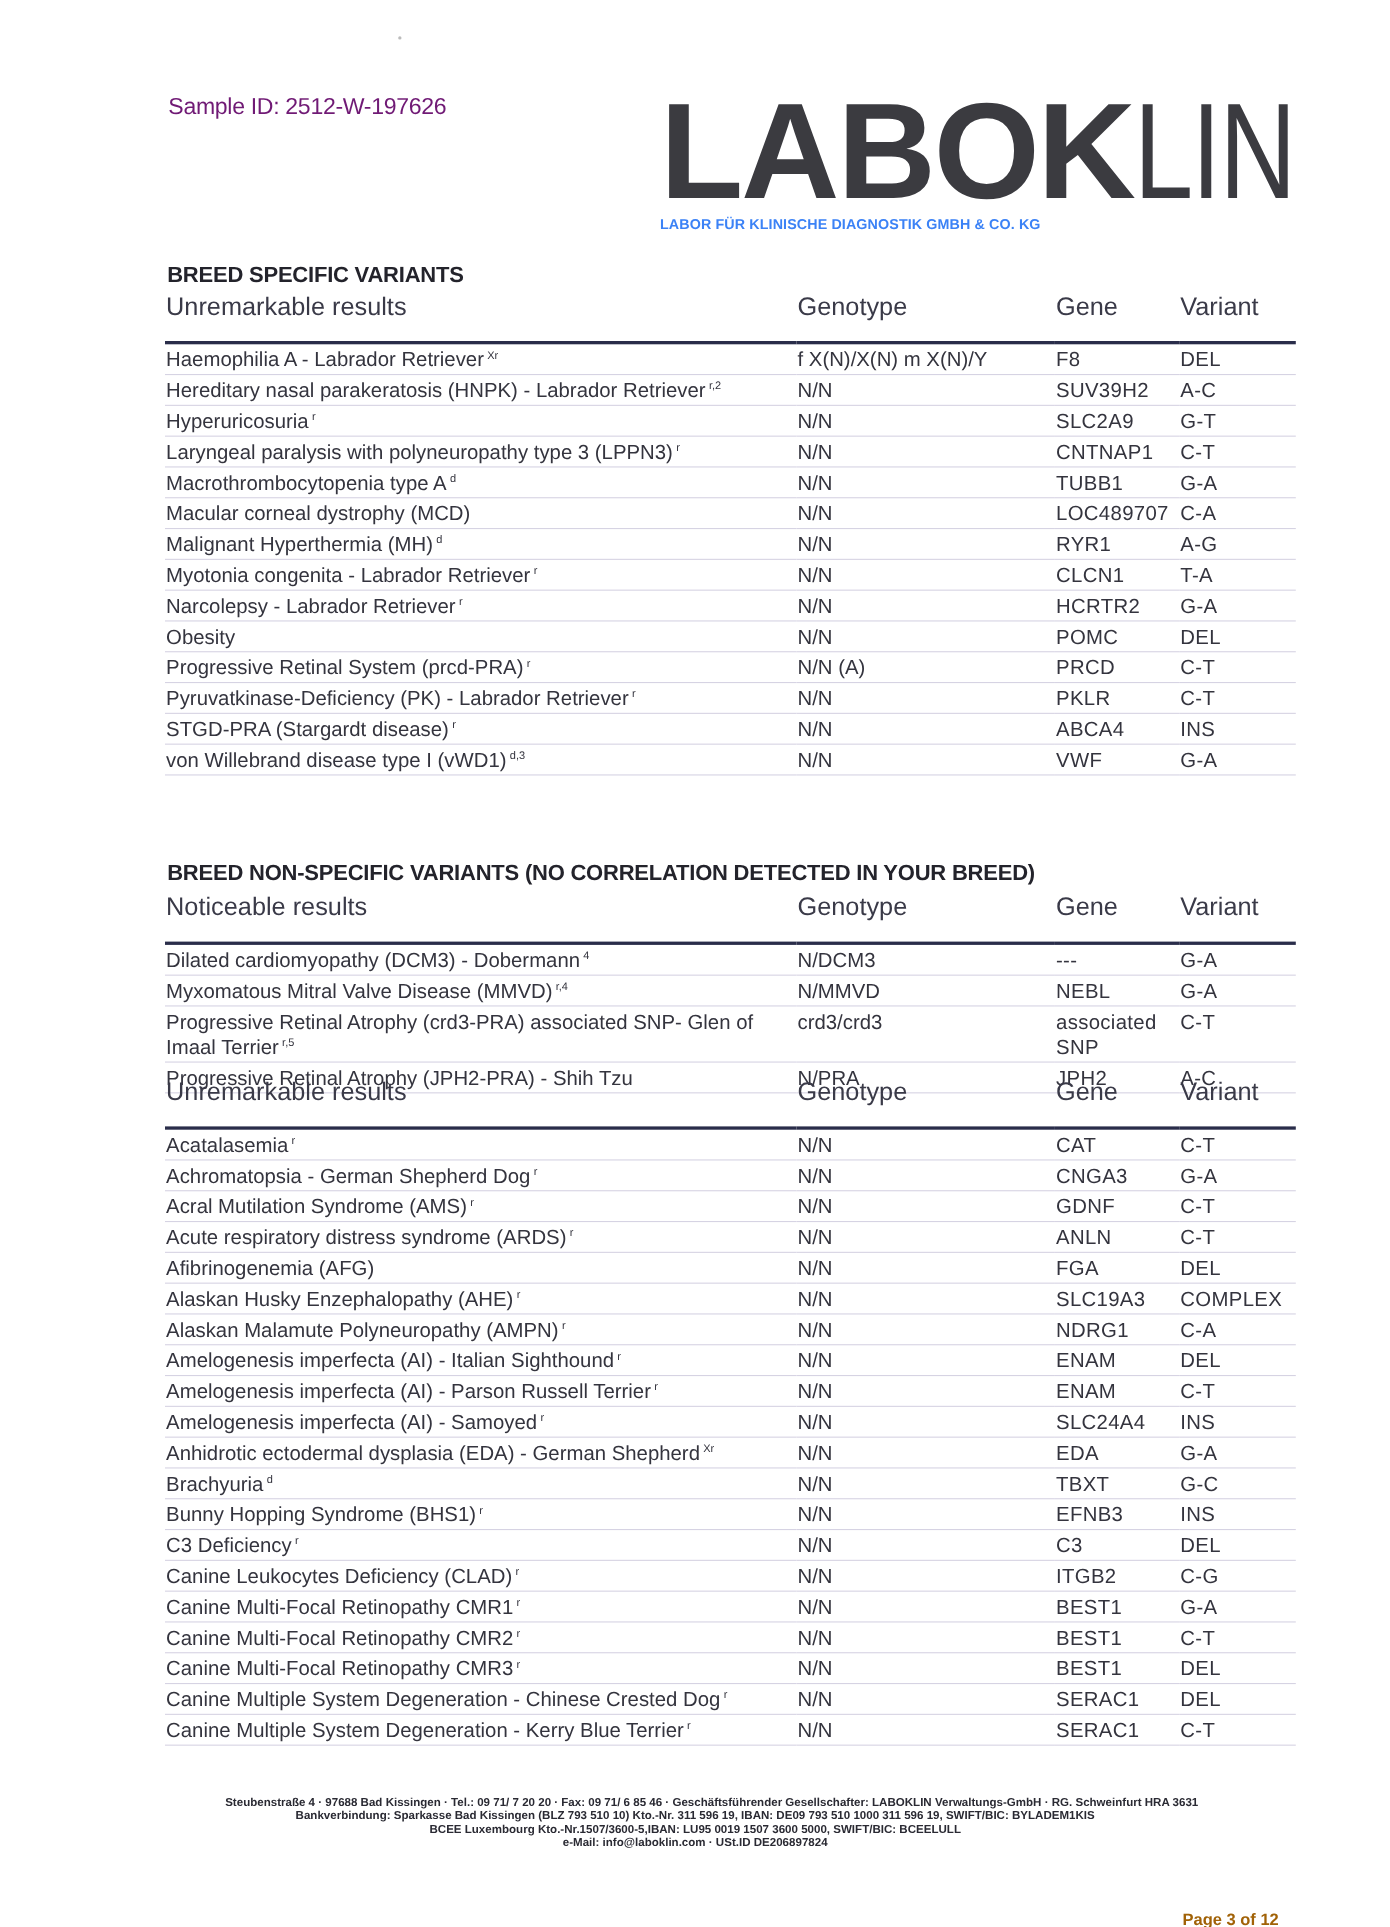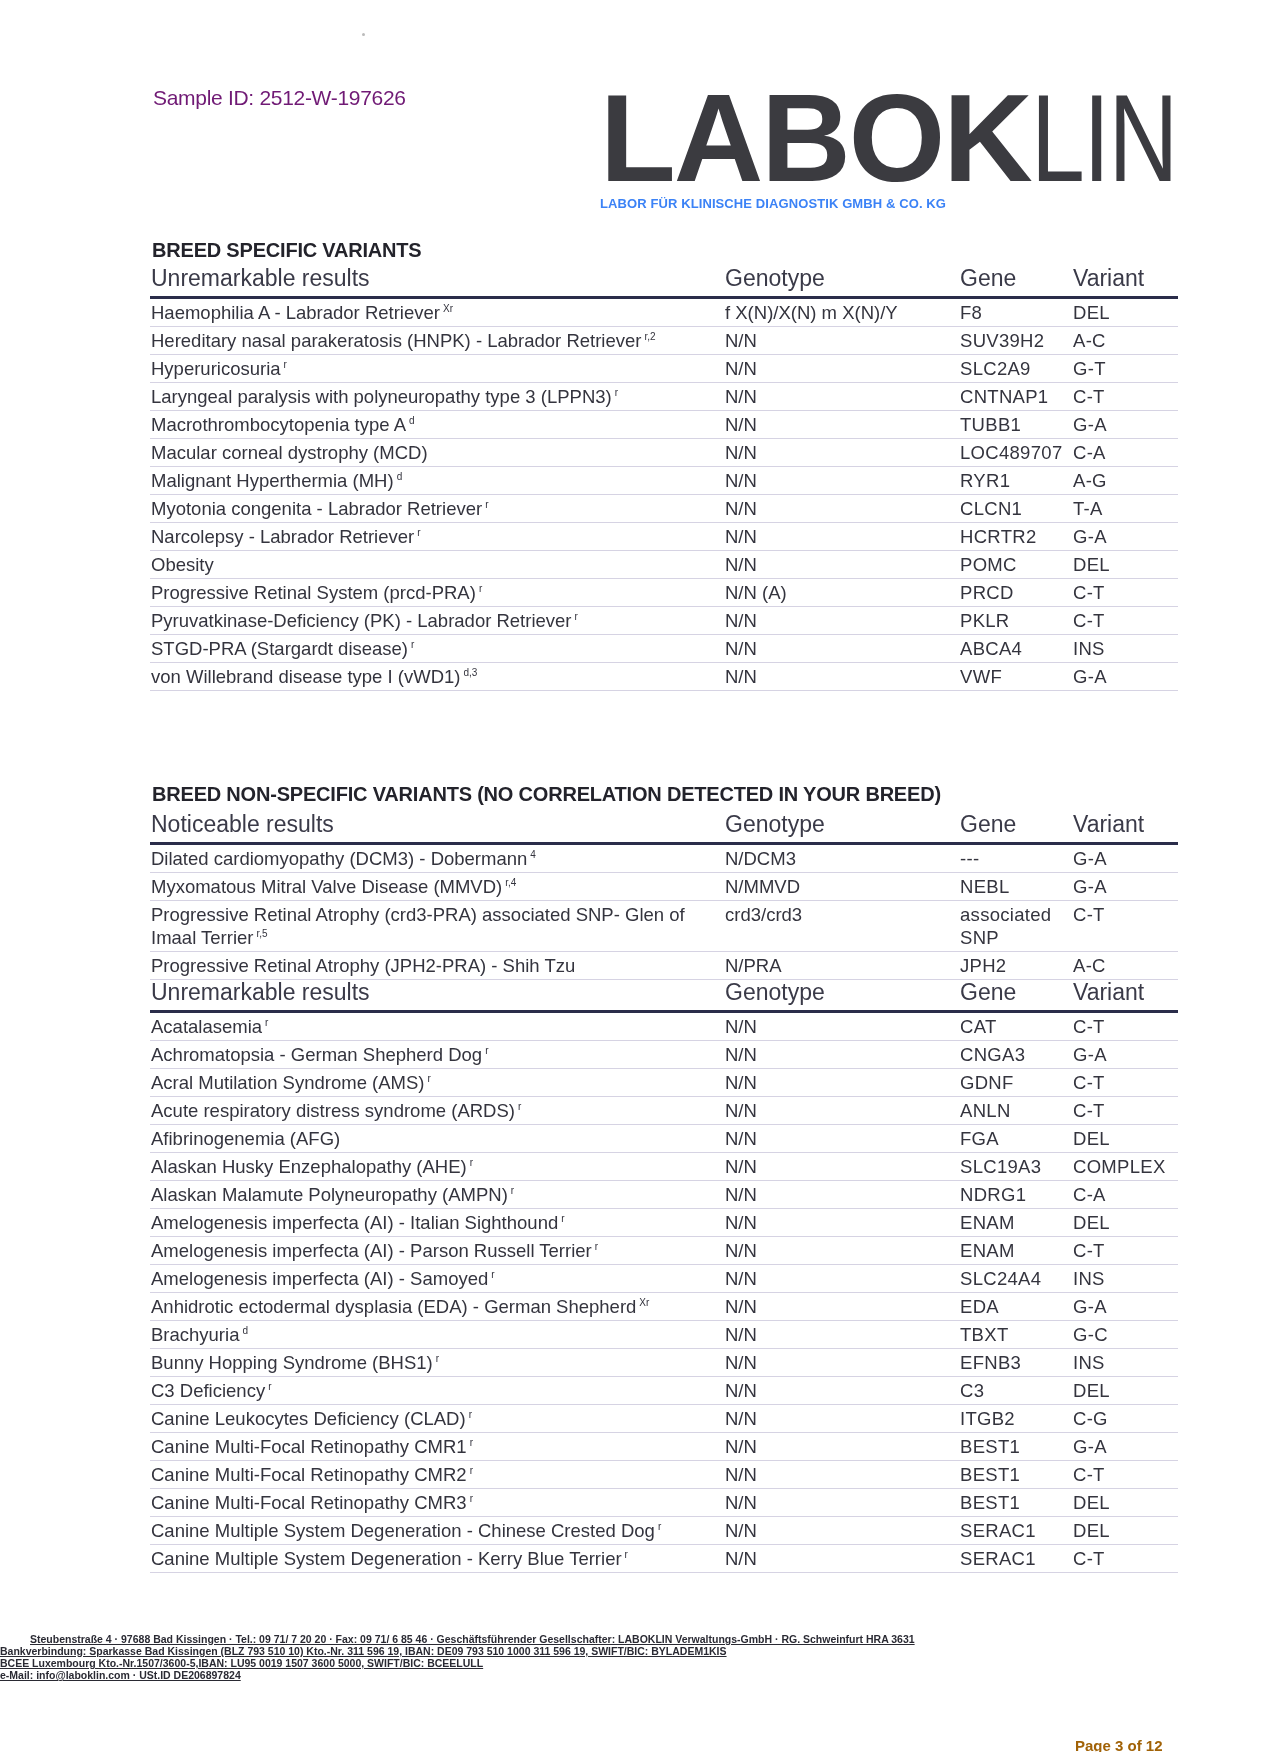--- a/index.html
+++ b/index.html
@@ -14,31 +14,31 @@
   .logo-thin { font-weight: 100; font-family: "Liberation Sans Narrow", "Liberation Sans", sans-serif; transform: scaleX(0.78); display: inline-block; transform-origin: left; color: #3b3b40; -webkit-text-stroke: 0; }
   .logo-sub { font-size: 13px; font-weight: 700; color: #3b82f6; margin-top: 6px; letter-spacing: 0.1px; white-space: nowrap; }
 
   .section-title { position: absolute; left: 152px; font-size: 20px; font-weight: 700; color: #23232b; letter-spacing: -0.2px; text-align: right; }
   table.results { position: absolute; left: 150px; width: 1028px; border-collapse: collapse; table-layout: fixed; }
   table.results col.c-name { width: 574px; }
   table.results col.c-geno { width: 235px; }
   table.results col.c-gene { width: 113px; }
   table.results col.c-var { width: 106px; }
   table.results th {
-    text-align: left; font-weight: 400; font-size: 23px; color: #3a3a48; padding: 0 0 4px 1px;
+    text-align: left; font-weight: 400; font-size: 23px; color: #3a3a48; padding: 0 0 18px 1px;
     border-bottom: 3px solid #2a2d4a; height: 28px; vertical-align: bottom;
   }
   table.results td {
     font-size: 18.5px; color: #34343e; padding: 2px 1px 2px 1px; line-height: 23px;
     border-bottom: 1px solid #d6d3e3; vertical-align: top;
   }
   td.gene, td.var { font-family: "Liberation Sans", "DejaVu Sans", sans-serif; letter-spacing: 0.3px; }
   sup { font-size: 10px; line-height: 0; vertical-align: 7px; margin-left: 3px; }
 
-  .footer { position: absolute; left: 0; top: 1633px; width: 1264px; text-align: left; font-size: 10.5px; font-weight: 700; color: #2a2a33; line-height: 12px; text-decoration: underline; }
+  .footer { position: absolute; left: 0; top: 1633px; width: 1264px; text-align: center; font-size: 10.5px; font-weight: 700; color: #2a2a33; line-height: 12px; }
   .footer .l1 { padding-left: 30px; }
   .page-num { position: absolute; left: 1075px; top: 1737px; font-size: 15px; font-weight: 700; color: #a16207; }
   .speck { position: absolute; width: 3px; height: 3px; background: #bbb; border-radius: 50%; }
 </style>
 </head>
 <body>
 
 <div class="sample-id">Sample ID: 2512-W-197626</div>
 <div class="speck" style="left:362px;top:33px;"></div>
 

